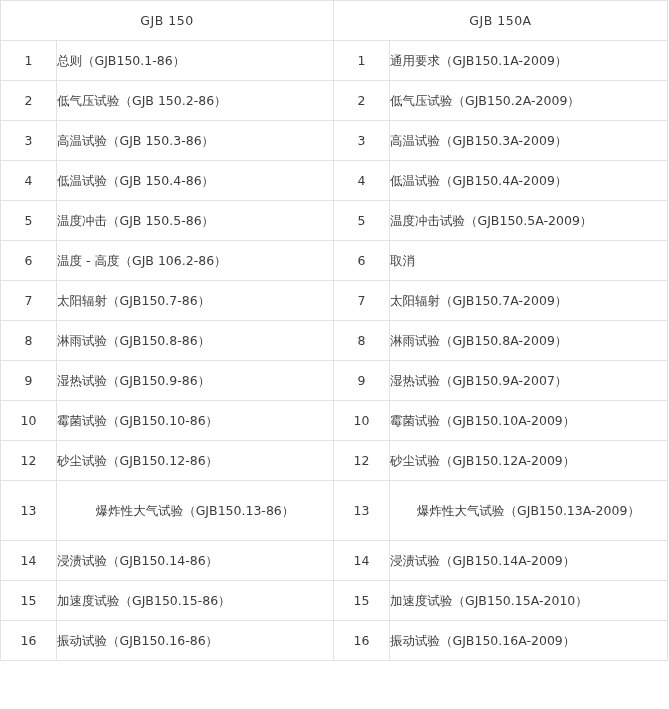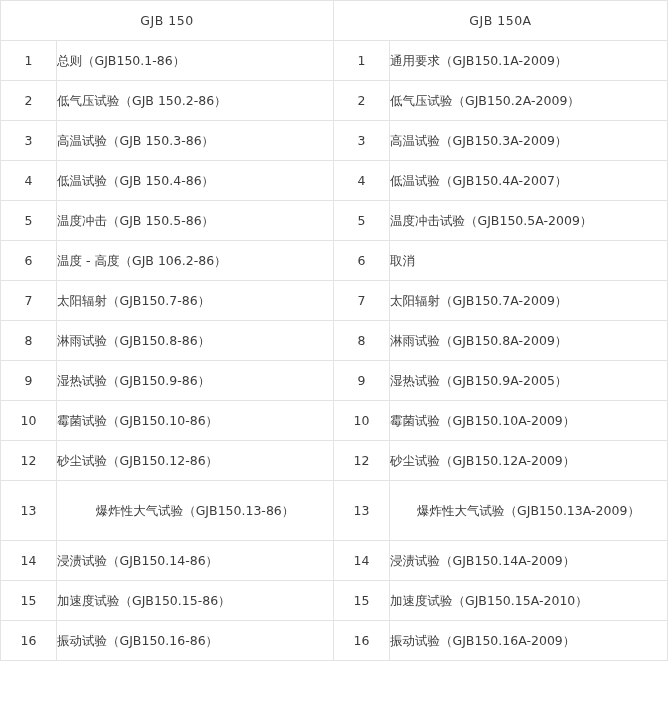--- a/index.html
+++ b/index.html
@@ -96,21 +96,21 @@
         <td class="num-cell">3</td>
         <td class="txt-cell">高温试验（GJB 150.3-86）</td>
         <td class="num-cell">3</td>
         <td class="txt-cell">高温试验（GJB150.3A-2009）</td>
       </tr>
 
       <tr class="row-normal">
         <td class="num-cell">4</td>
         <td class="txt-cell">低温试验（GJB 150.4-86）</td>
         <td class="num-cell">4</td>
-        <td class="txt-cell">低温试验（GJB150.4A-2007）</td>
+        <td class="txt-cell">低温试验（GJB150.4A-2009）</td>
       </tr>
 
       <tr class="row-normal">
         <td class="num-cell">5</td>
         <td class="txt-cell">温度冲击（GJB 150.5-86）</td>
         <td class="num-cell">5</td>
         <td class="txt-cell">温度冲击试验（GJB150.5A-2009）</td>
       </tr>
 
       <tr class="row-normal">
@@ -131,21 +131,21 @@
         <td class="num-cell">8</td>
         <td class="txt-cell">淋雨试验（GJB150.8-86）</td>
         <td class="num-cell">8</td>
         <td class="txt-cell">淋雨试验（GJB150.8A-2009）</td>
       </tr>
 
       <tr class="row-normal">
         <td class="num-cell">9</td>
         <td class="txt-cell">湿热试验（GJB150.9-86）</td>
         <td class="num-cell">9</td>
-        <td class="txt-cell">湿热试验（GJB150.9A-2005）</td>
+        <td class="txt-cell">湿热试验（GJB150.9A-2007）</td>
       </tr>
 
       <tr class="row-normal">
         <td class="num-cell">10</td>
         <td class="txt-cell">霉菌试验（GJB150.10-86）</td>
         <td class="num-cell">10</td>
         <td class="txt-cell">霉菌试验（GJB150.10A-2009）</td>
       </tr>
 
 

